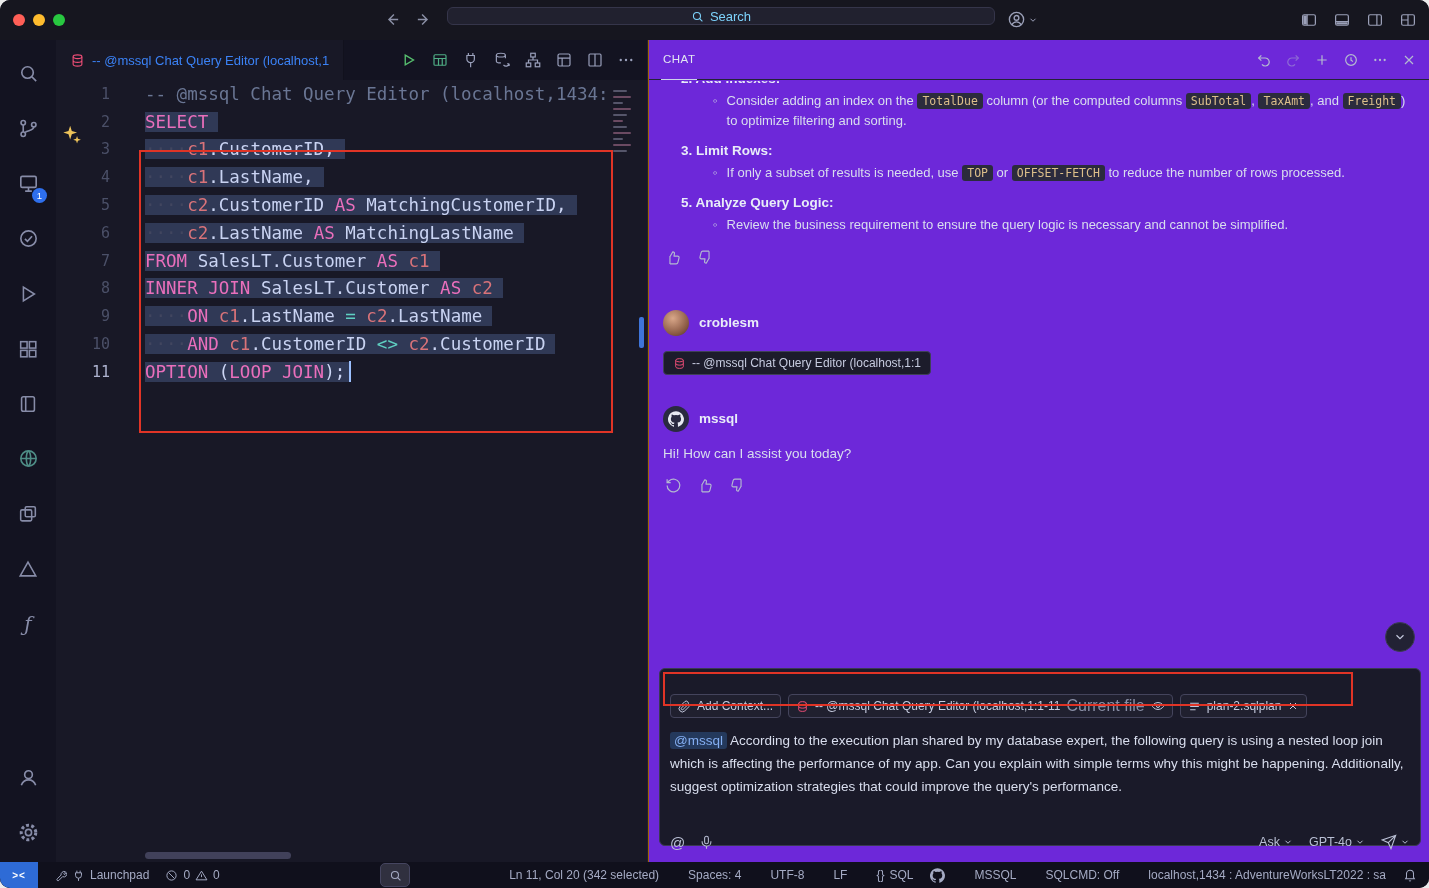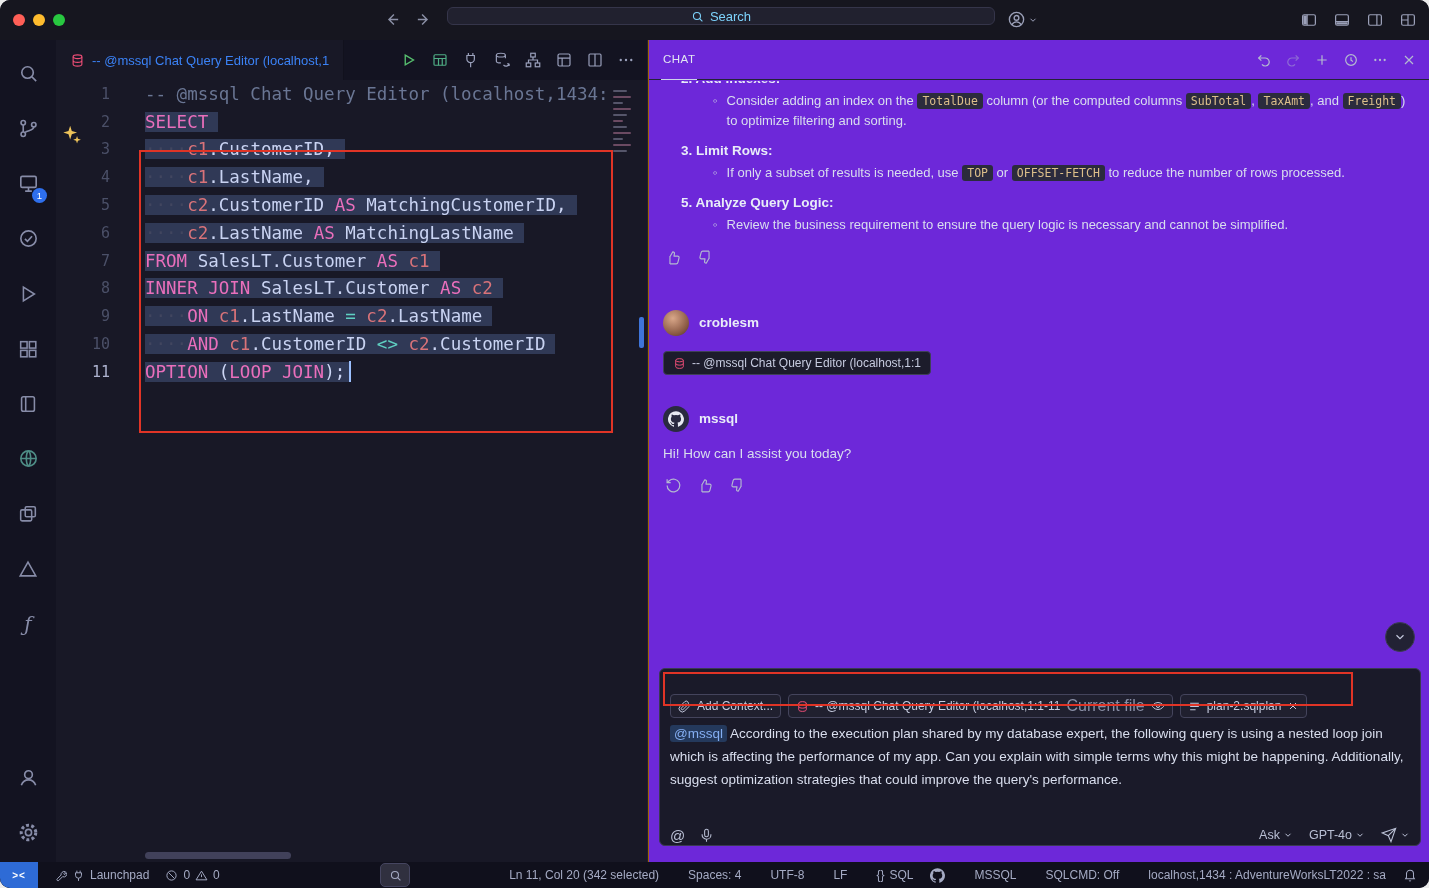--- a/index.html
+++ b/index.html
@@ -76,21 +76,21 @@
 .av-bot{background:#2a2a40;display:flex;align-items:center;justify-content:center}
 .msg-name{font-weight:bold;color:#e8ecf8;font-size:13.5px}
 .msg-body{margin:12px 0 0 2px;font-size:13.5px}
 .attach-chip{display:inline-flex;align-items:center;gap:6px;margin:15px 0 0 2px;height:24px;padding:0 9px;border:1px solid #3f4058;border-radius:4px;font-size:12px;color:#c6cbdf;background:#1c1c2b}
 .msg-actions{display:flex;gap:15px;margin:13px 0 0 4px;color:#b4bad0}
 .scrollbtn{position:absolute;right:14px;top:582px;width:30px;height:30px;border-radius:50%;background:#222234;border:1px solid #3c3c54;color:#c6cbdf;display:flex;align-items:center;justify-content:center}
 .chat-input{position:absolute;left:10px;right:8px;top:628px;height:178px;border:1px solid #3a3a52;border-radius:6px;background:#1a1a29;padding:21px 10px 8px}
 .ctx-row{display:flex;align-items:center;gap:7px;height:32px}
 .chip{display:inline-flex;align-items:center;gap:6px;height:24px;padding:0 7px;border:1px solid #44445c;border-radius:4px;font-size:12px;color:#c6cbdf;background:#20202f;white-space:nowrap}
 .chip .note{color:#8a8fa6;font-size:16px}
-.chat-text{height:95px;overflow:hidden;font-size:13.5px;line-height:23.2px;color:#d9deee}
+.chat-text{margin-top:7px;height:95px;overflow:hidden;font-size:13.5px;line-height:23.2px;color:#d9deee}
 .in-controls{display:flex;align-items:center;gap:14px;margin-top:5px;color:#b9bfd4;font-size:12.5px;height:26px}
 .ctl-right{margin-left:auto;display:flex;align-items:center;gap:16px}
 .ctl{display:flex;align-items:center;gap:3px}
 .at-glyph{font-size:15px;color:#b9bfd4}
 .redbox-chat{position:absolute;left:14px;top:632px;width:690px;height:34px;border:2px solid #e03426;pointer-events:none;z-index:5}
 
 
 .statusbar{position:absolute;left:0;right:0;bottom:0;height:26px;background:#10101c;display:flex;align-items:center;font-size:12px;color:#a5abc4;z-index:10}
 .sb-remote{width:38px;height:26px;background:#2e6bd6;color:#fff;display:flex;align-items:center;justify-content:center;font-weight:bold;font-size:10px;letter-spacing:1px}
 .sb-item{display:flex;align-items:center;gap:5px;margin-left:16px;white-space:nowrap}

